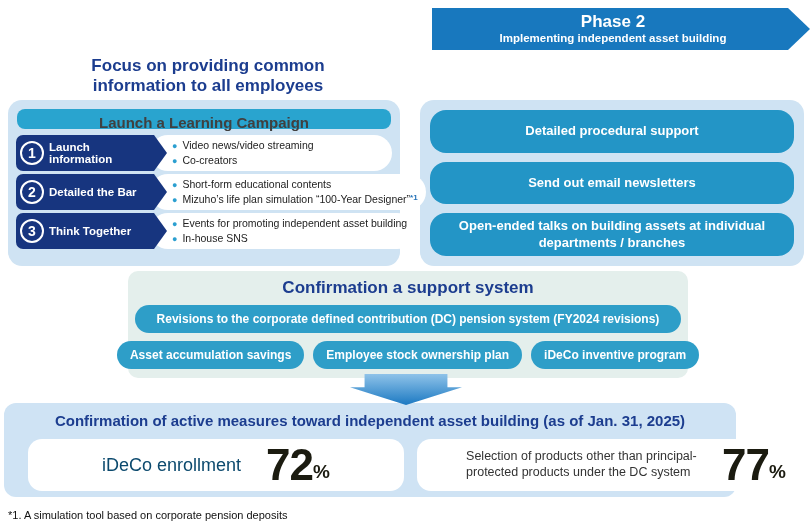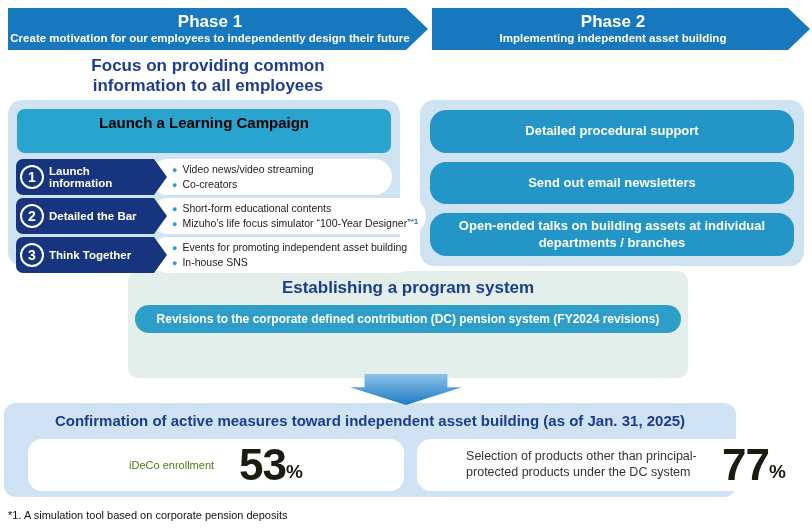--- a/index.html
+++ b/index.html
@@ -16,22 +16,22 @@
   .phase-title { font-size:17px; font-weight:bold; line-height:1.15; }
   .phase-sub { font-size:11.5px; font-weight:bold; line-height:1.2; }
 
   .section-heading { top:56px; color:#1c3d8f; font-weight:bold; font-size:17px;
     line-height:1.18; text-align:center; }
   #heading-left { left:58px; width:300px; }
   #heading-right { left:468px; width:306px; }
 
   
   #left-panel { left:8px; top:100px; width:392px; height:166px; background:#cfe3f3; border-radius:14px; }
-  #campaign-header { margin:9px 9px 6px 9px; height:44px; background:#29a4cf; border-radius:8px;
-    color:#000000; font-weight:bold; font-size:15px; text-align:center; line-height:28px; }
+  #campaign-header { margin:9px 9px 6px 9px; height:20px; background:#29a4cf; border-radius:8px;
+    color:#404040; font-weight:bold; font-size:15px; text-align:center; line-height:28px; }
   .step-row { display:flex; align-items:stretch; height:36px; margin:3px 8px 3px 8px; position:relative; }
   .step-arrow { position:relative; width:138px; background:#17357f; border-radius:7px 0 0 7px;
     display:flex; align-items:center; z-index:2; flex:none; }
   .step-arrow::after { content:""; position:absolute; left:100%; top:0;
     border-top:18px solid transparent; border-bottom:18px solid transparent; border-left:13px solid #17357f; }
   .step-num { width:24px; height:24px; border-radius:50%; border:2px solid #fff; background:#17357f;
     color:#fff; font-weight:bold; font-size:14px; display:flex; align-items:center; justify-content:center;
     margin:0 5px 0 4px; flex:none; }
   .step-label { color:#fff; font-weight:bold; font-size:11.5px; line-height:1.05; }
   .step-box { flex:1; background:#fff; border-radius:18px; margin-left:-4px; z-index:1;
@@ -61,36 +61,32 @@
     background:linear-gradient(#8fc3e9, #1c79c2);
     clip-path: polygon(13% 0, 87% 0, 87% 43%, 100% 43%, 50% 100%, 0 43%, 13% 43%); }
 
   
   #bottom-panel { left:4px; top:403px; width:732px; height:94px; background:#cfe3f4; border-radius:12px; }
   #bottom-title { margin-top:9px; text-align:center; color:#1c3d8f; font-weight:bold; font-size:15px; }
   .stat-box { position:absolute; top:36px; height:52px; background:#fff; border-radius:14px;
     display:flex; align-items:center; justify-content:center; }
   #stat-left { left:24px; width:376px; }
   #stat-right { left:413px; width:384px; }
-  .stat-label-big { font-size:11px; color:#4d7c0f; margin-right:25px; }
+  .stat-label-big { font-size:18px; color:#0c4a6e; margin-right:25px; }
   .stat-label-small { font-size:12.5px; color:#333; width:248px; line-height:1.25; margin-right:8px;margin-left:34px; }
   .stat-value { font-size:44px; font-weight:bold; color:#1b1b10; line-height:0.9; letter-spacing:-1px; }
   .stat-unit { font-size:19px; font-weight:bold; color:#1b1b10; margin-top:14px; }
 
   #footnote { left:8px; top:509px; font-size:11px; color:#111; }
 </style>
 </head>
 <body>
 
 <div id="canvas">
 
-  <div id="phase1" class="abs phase-arrow">
-    <div class="phase-title">Phase 1</div>
-    <div class="phase-sub">Create motivation for our employees to independently design their future</div>
-  </div>
   <div id="phase2" class="abs phase-arrow">
     <div class="phase-title">Phase 2</div>
     <div class="phase-sub">Implementing independent asset building</div>
   </div>
 
   <div id="heading-left" class="abs section-heading">Focus on providing common information to all employees</div>
 
   <div id="left-panel" class="abs">
     <div id="campaign-header">Launch a Learning Campaign</div>
 
@@ -116,21 +112,21 @@
         <div class="step-num">2</div>
         <div class="step-label">Detailed the Bar</div>
       </div>
       <div class="step-box">
         <div class="bullet-line">
           <span class="bullet-dot">●</span>
           <span class="bullet-text">Short-form educational contents</span>
         </div>
         <div class="bullet-line">
           <span class="bullet-dot">●</span>
-          <span class="bullet-text">Mizuho’s life focus simulator “100-Year Designer”</span>
+          <span class="bullet-text">Mizuho’s life plan simulation “100-Year Designer”</span>
             <span class="bullet-sup">*1</span>
         </div>
       </div>
     </div>
 
     <div class="step-row">
       <div class="step-arrow">
         <div class="step-num">3</div>
         <div class="step-label">Think Together</div>
       </div>
@@ -147,31 +143,36 @@
     </div>
   </div>
 
   <div id="right-panel" class="abs">
     <div class="right-bar">Detailed procedural support</div>
     <div class="right-bar">Send out email newsletters</div>
     <div class="right-bar">Open-ended talks on building assets at individual departments / branches</div>
   </div>
 
   <div id="support-panel" class="abs">
-    <div id="support-title">Establishing a program system</div>
+    <div id="support-title">Confirmation a support system</div>
     <div id="support-wide-pill">Revisions to the corporate defined contribution (DC) pension system (FY2024 revisions)</div>
+    <div id="support-pill-row">
+      <div class="support-pill">Asset accumulation savings</div>
+      <div class="support-pill">Employee stock ownership plan</div>
+      <div class="support-pill">iDeCo inventive program</div>
+    </div>
   </div>
 
   <div id="down-arrow" class="abs"></div>
 
   <div id="bottom-panel" class="abs">
     <div id="bottom-title">Confirmation of active measures toward independent asset building (as of Jan. 31, 2025)</div>
     <div id="stat-left" class="stat-box">
       <span class="stat-label-big">iDeCo enrollment</span>
-      <span class="stat-value">53</span>
+      <span class="stat-value">72</span>
       <span class="stat-unit">%</span>
     </div>
     <div id="stat-right" class="stat-box">
       <span class="stat-label-small">Selection of products other than principal-protected products under the DC system</span>
       <span class="stat-value">77</span>
       <span class="stat-unit">%</span>
     </div>
   </div>
 
   <div id="footnote" class="abs">*1. A simulation tool based on corporate pension deposits</div>

